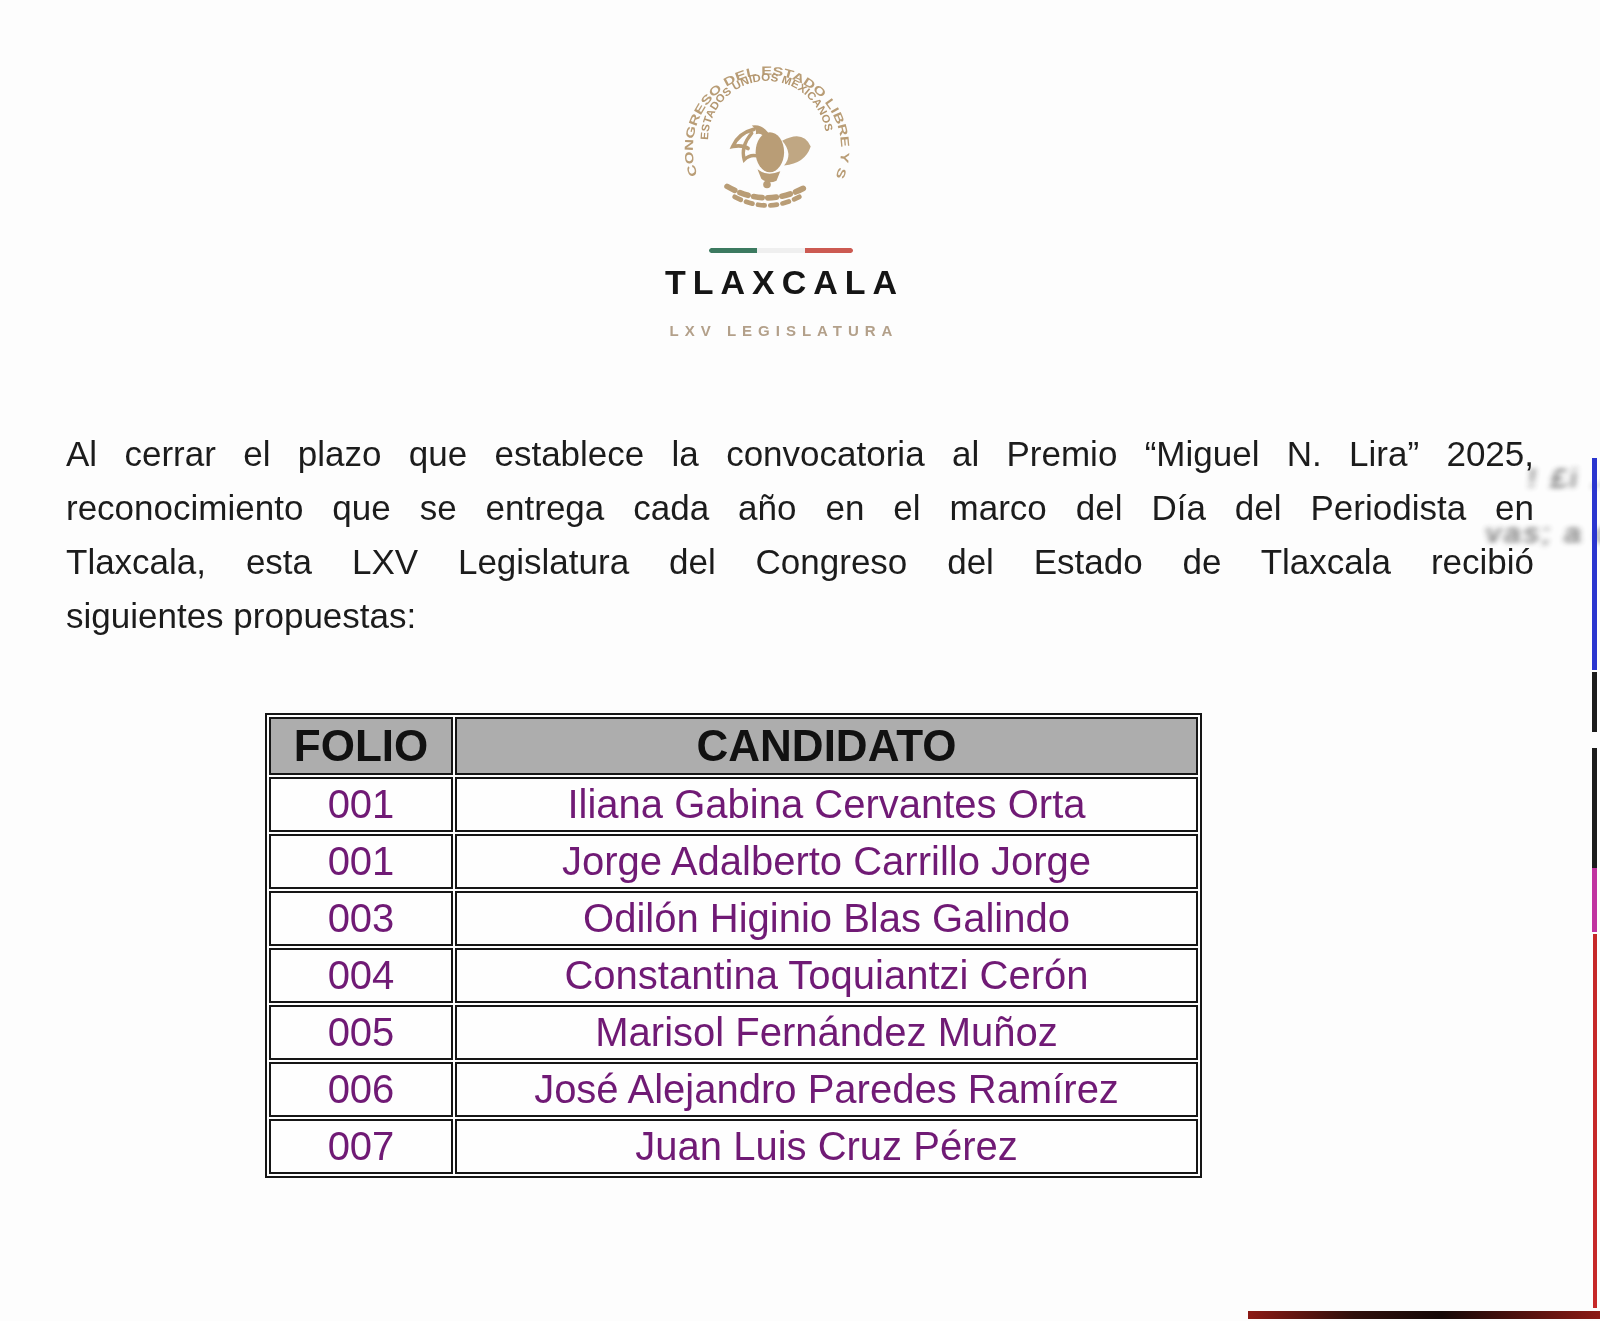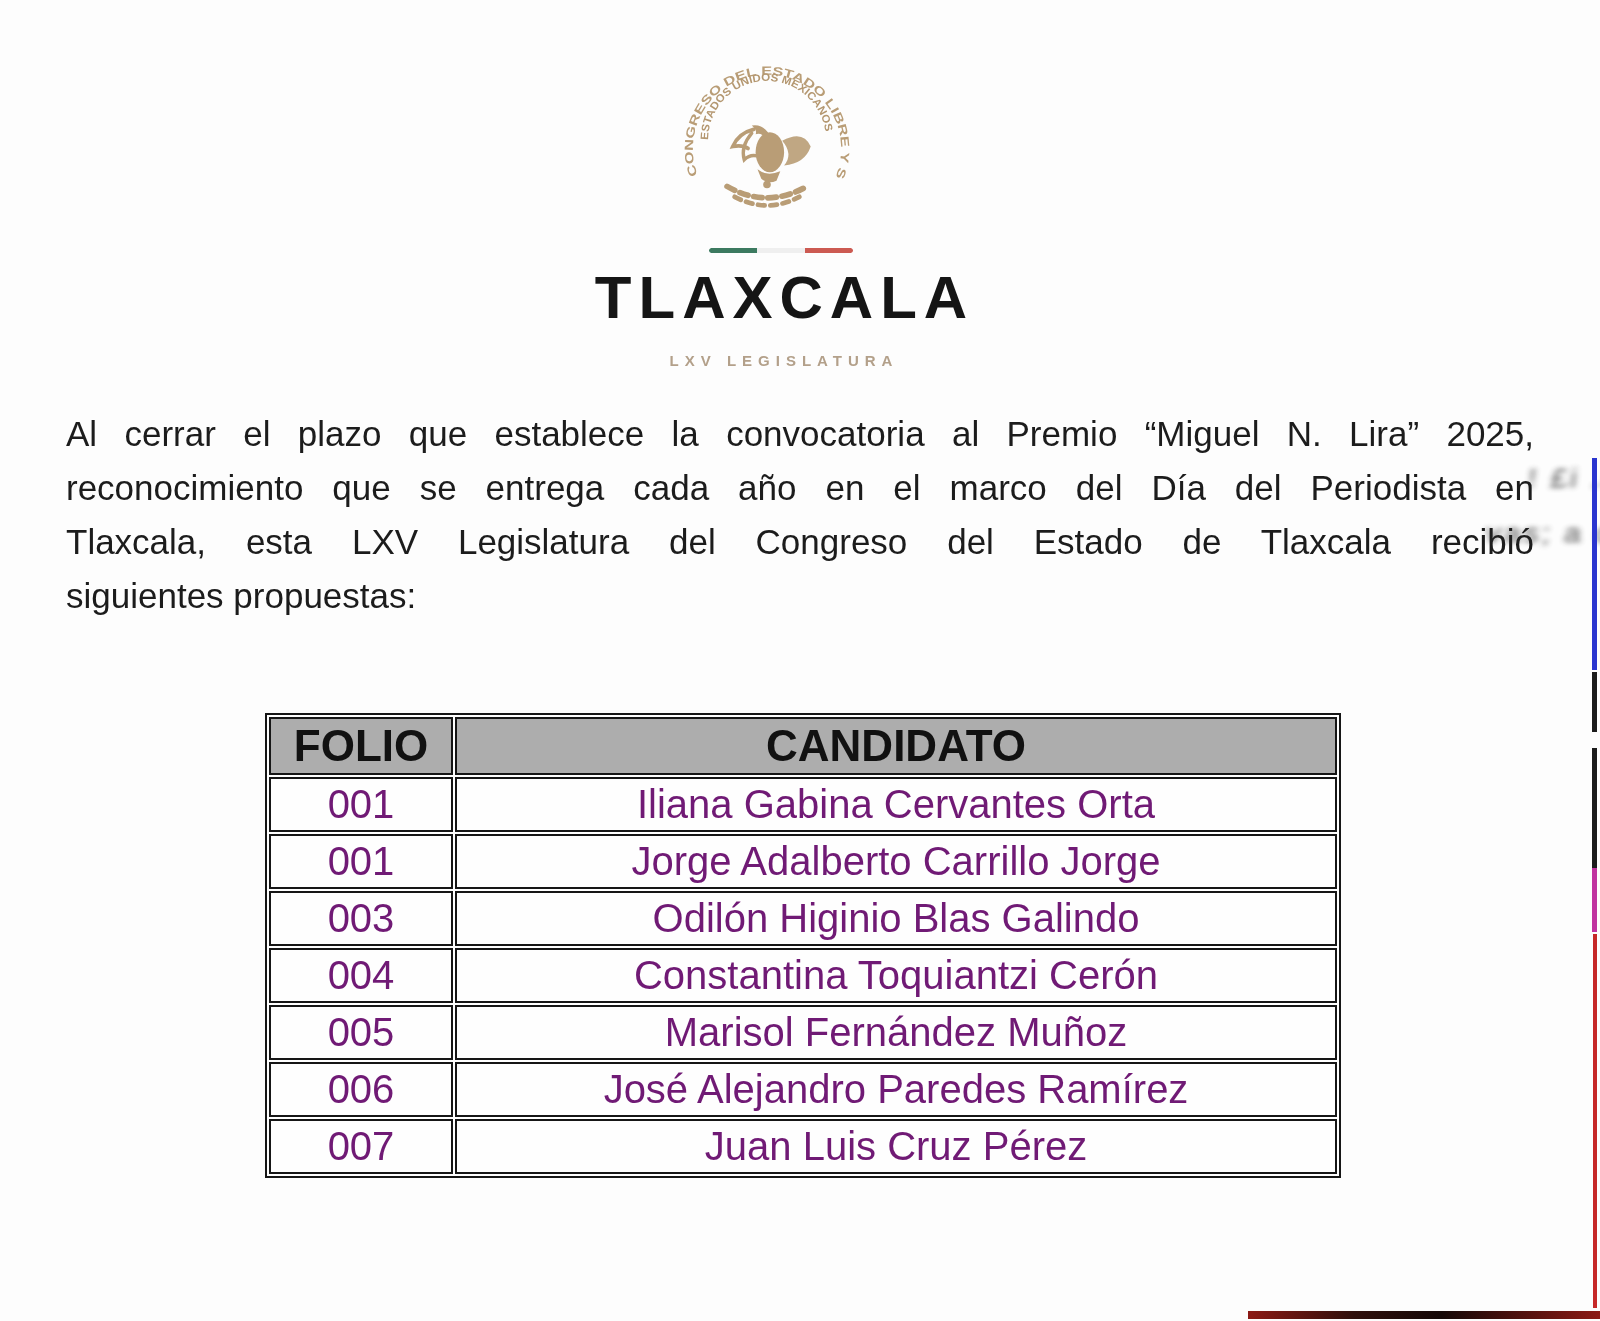--- a/index.html
+++ b/index.html
@@ -9,42 +9,42 @@
   }
 
   
   .logo { position:relative; width:fit-content; margin:42px auto 0 auto; transform:translateX(-19px); text-align:center; }
   .seal { position:relative; left:-14px; width:190px; height:190px; display:block; margin:0 auto; filter:blur(.4px); }
   .tricolor { width:144px; height:5px; margin:16px auto 0 auto; display:flex; border-radius:2px; overflow:hidden; }
   .tricolor .g { flex:1; background:#3c7a60; border-radius:3px 0 0 3px; }
   .tricolor .w { flex:1; background:#efefef; }
   .tricolor .r { flex:1; background:#cc5a52; border-radius:0 3px 3px 0; }
   .wordmark {
-    margin-top:10px; font-size:60px; font-weight:800; letter-spacing:7px;
+    margin-top:10px; font-size:34px; font-weight:800; letter-spacing:7px;
     color:#151515; text-indent:7px; filter:blur(.3px);
   }
   .legislature {
     margin-top:20px; font-size:15px; font-weight:700; letter-spacing:6px;
     color:#b3a08a; text-indent:6px;
   }
 
   
-  .para { position:absolute; left:66px; top:407px; width:1468px; font-size:35px; line-height:54px; color:#1c1c1c; }
+  .para { position:absolute; left:66px; top:427px; width:1468px; font-size:35px; line-height:54px; color:#1c1c1c; }
   .pline { text-align:justify; text-align-last:justify; white-space:normal; }
   .pline.last { text-align:left; text-align-last:left; }
   .smudge {
     position:absolute; font-size:30px; color:#2a2a2a; filter:blur(3px);
     transform:skewX(-6deg) scaleY(.9); opacity:.8; letter-spacing:3px; white-space:nowrap;
   }
   .smudge.s2 { left:1528px; top:462px; }
   .smudge.s3 { left:1486px; top:517px; }
 
   
   .roster {
-    position:absolute; left:265px; top:713px; width:1076px;
+    position:absolute; left:265px; top:713px; width:937px;
     border-collapse:separate; border-spacing:2px;
     border:2px solid #161616; background:#ffffff;
   }
   .roster col.c-folio { width:184px; }
   .roster th, .roster td {
     border:2px solid #161616; text-align:center; vertical-align:middle;
     padding:0 4px; overflow:hidden; white-space:nowrap;
   }
   .roster th { height:54px; background:#adadad; font-size:44px; font-weight:700; color:#111; }
   .roster td { height:51px; background:#fefefe; font-size:40px; font-weight:400; color:#701a75; }

